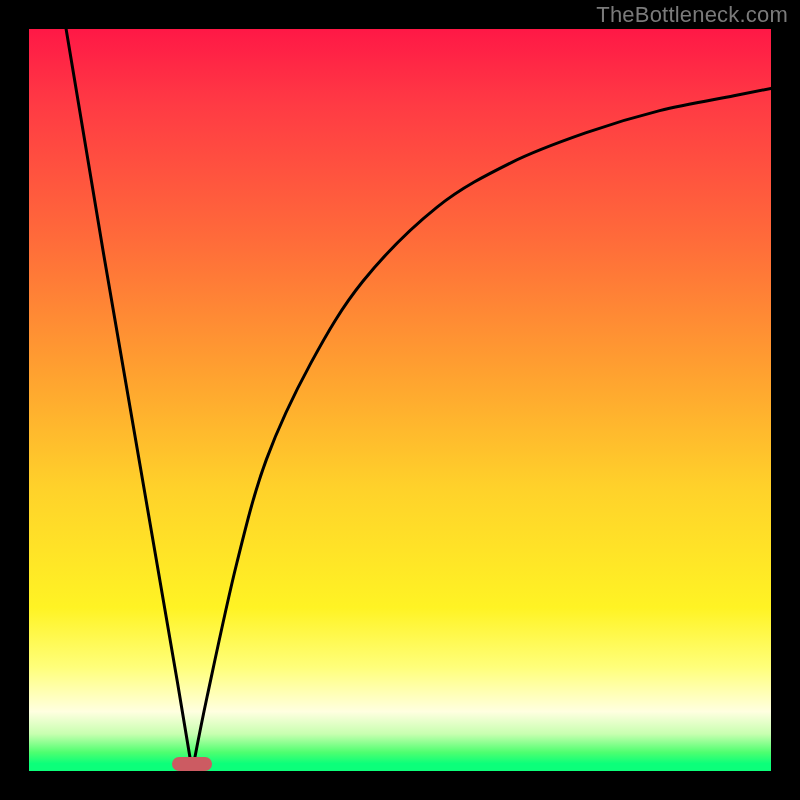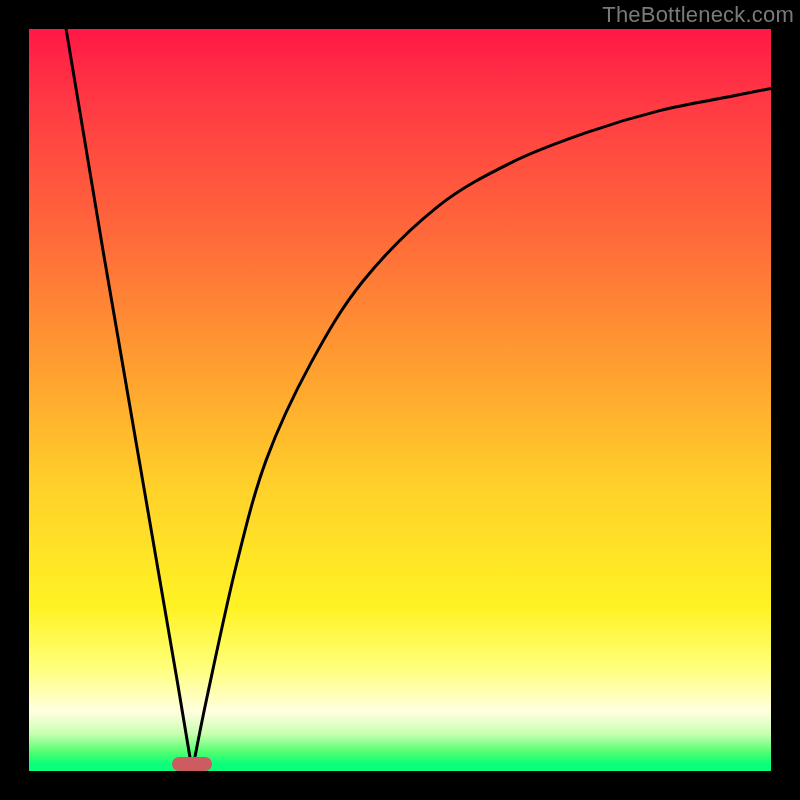--- a/index.html
+++ b/index.html
@@ -45,21 +45,21 @@
   svg.curve {
     position: absolute;
     left: 0;
     top: 0;
     width: 742px;
     height: 742px;
   }
   .watermark {
     position: absolute;
     top: 2px;
-    right: 6px;
+    right: 12px;
     color: #7a7a7a;
     font-size: 22px;
     font-weight: 500;
     letter-spacing: 0.2px;
   }
   .marker {
     position: absolute;
     width: 40px;
     height: 14px;
     border-radius: 7px;

